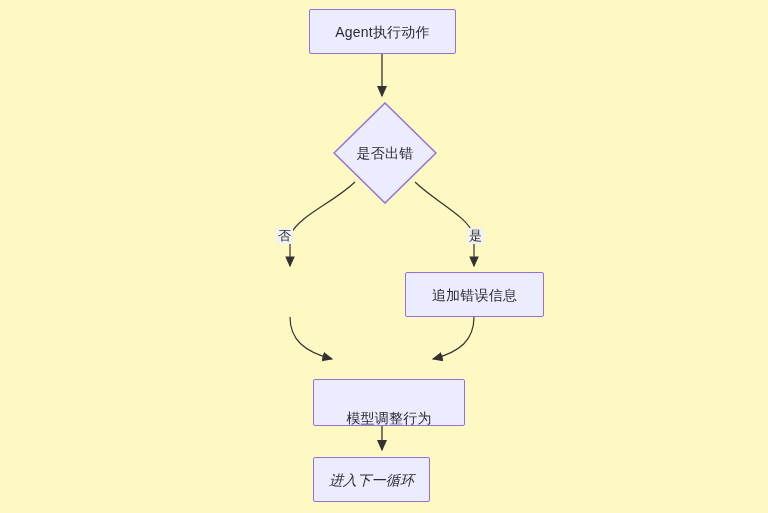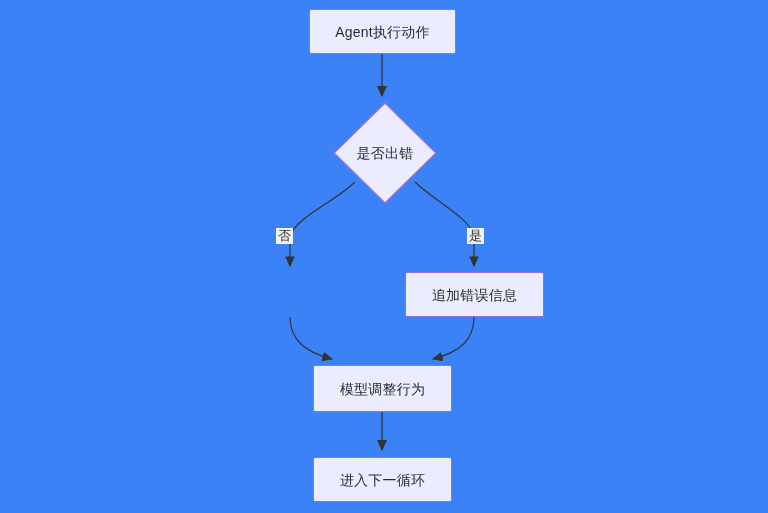--- a/index.html
+++ b/index.html
@@ -10,21 +10,21 @@
   body {
     width: 768px;
     height: 513px;
     font-family: "Liberation Sans", "DejaVu Sans", sans-serif;
     overflow: hidden;
   }
   #canvas {
     position: relative;
     width: 768px;
     height: 513px;
-    background: #3b82f6;
+    background: #fef9c3;
   }
   svg.edges {
     position: absolute;
     left: 0;
     top: 0;
     width: 768px;
     height: 513px;
     overflow: visible;
   }
   .node {
@@ -105,25 +105,25 @@
       <polygon points="52,1 103,51 52,101 1,51" fill="#ececff" stroke="#9370db" stroke-width="1.5"></polygon>
     </svg>
     <span class="node-label">是否出错</span>
   </div>
 
 
   <div class="node" style="left:405px; top:272px; width:139px; height:45px;align-items:center;">
     <span class="node-label">追加错误信息</span>
   </div>
 
-  <div class="node" style="left:313px; top:365px; width:139px; height:47px;">
+  <div class="node" style="left:313px; top:379px; width:152px; height:47px;align-items:flex-end;">
     <span class="node-label">模型调整行为</span>
   </div>
 
-  <div class="node" style="left:313px; top:457px; width:139px; height:45px;">
+  <div class="node" style="left:313px; top:457px; width:117px; height:45px;font-style:italic;">
     <span class="node-label">进入下一循环</span>
   </div>
 
   <div class="edge-label" style="left:276px; top:228px;">否</div>
 
   <div class="edge-label" style="left:467px; top:228px;">是</div>
 
 </div>
 
 </body></html>

